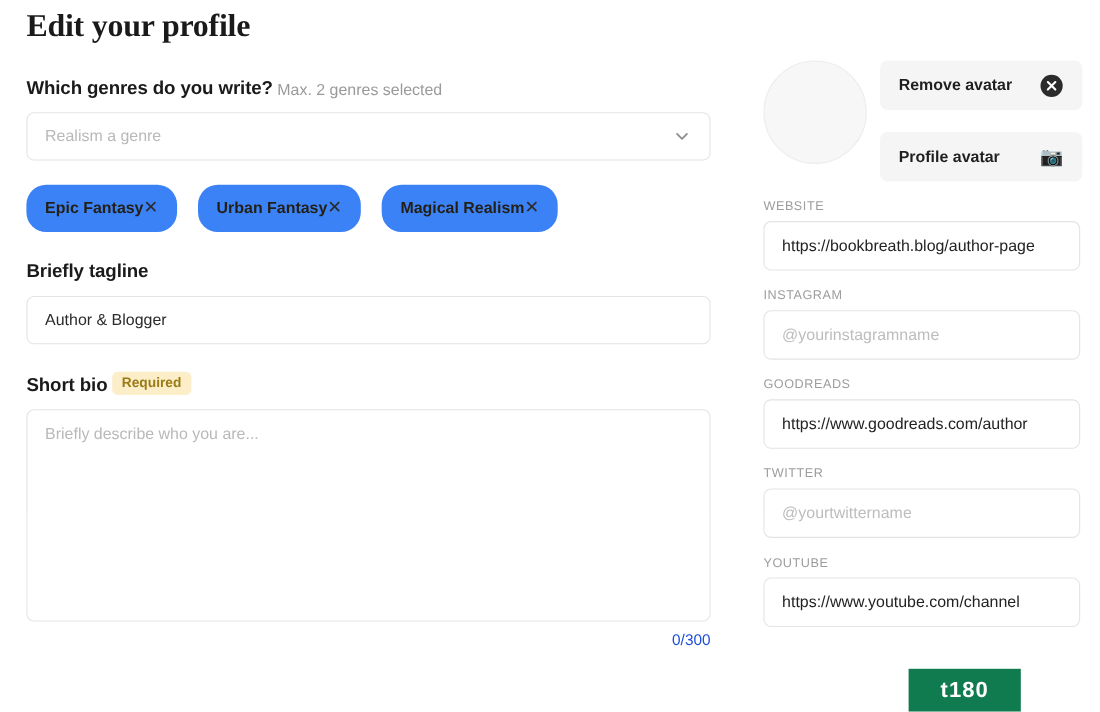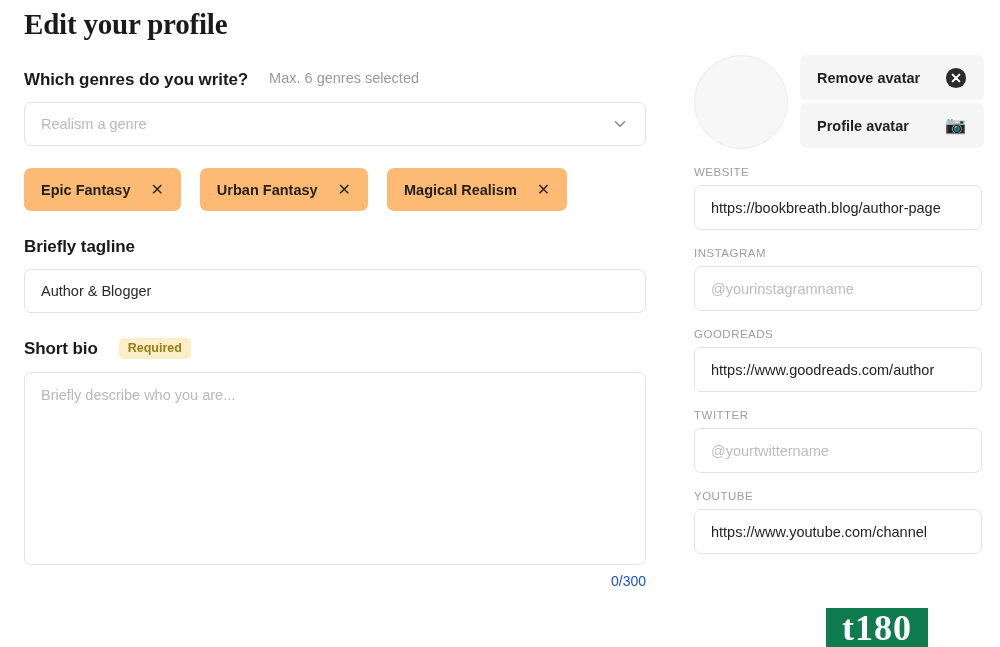--- a/index.html
+++ b/index.html
@@ -36,22 +36,22 @@
   
   .left-col {
     position: absolute;
     left: 24px;
     top: 70px;
     width: 622px;
   }
 
   .field-label-row {
     display: flex;
-    align-items: flex-start;
-    gap: 21px;
+    align-items: flex-end;
+    gap: 4px;
     margin-bottom: 12px;
   }
 
   .field-label {
     font-size: 17px;
     font-weight: bold;
     color: #1a1a1a;
     letter-spacing: -0.1px;
   }
 
@@ -89,27 +89,26 @@
   }
 
   
   .tag-row {
     display: flex;
     gap: 19px;
     margin-top: 22px;
   }
 
   .tag {
-    background: #fdba74;
-    border-radius: 7px;
+    background: #3b82f6;
+    border-radius: 18px;
     height: 43px;
     display: flex;
     align-items: center;
     padding: 0 17px;
-    gap: 20px;
   }
 
   .tag-label {
     font-size: 14.5px;
     font-weight: bold;
     color: #231f15;
     white-space: nowrap;
   }
 
   .tag-x {
@@ -195,21 +194,21 @@
     height: 94px;
     border-radius: 50%;
     background: #f7f7f8;
     border: 1px solid #ececee;
     flex: 0 0 auto;
   }
 
   .avatar-buttons {
     display: flex;
     flex-direction: column;
-    gap: 3px;
+    gap: 20px;
     padding-top: 0px;
   }
 
   .avatar-btn {
     width: 184px;
     height: 45px;
     background: #f5f5f5;
     border: none;
     border-radius: 7px;
     display: flex;
@@ -275,41 +274,41 @@
     bottom: 0px;
     width: 102px;
     height: 39px;
     background: #0f7b4e;
     display: flex;
     align-items: center;
     justify-content: center;
     z-index: 50;
   }
   .watermark-text {
-    font-family: Liberation Serif, serif;
-    font-size: 36px;
+    font-family: Liberation Sans, sans-serif;
+    font-size: 20px;
     font-weight: bold;
     color: #ffffff;
     letter-spacing: 1px;
     line-height: 1;
   }
 </style>
 </head>
 <body>
 
 <div class="page">
 
   <h1 class="page-title">Edit your profile</h1>
 
   <div class="left-col">
 
     <div>
       <div class="field-label-row">
         <span class="field-label">Which genres do you write?</span>
-        <span class="field-hint">Max. 6 genres selected</span>
+        <span class="field-hint">Max. 2 genres selected</span>
       </div>
 
       <div class="select-box">
         <span class="select-placeholder">Realism a genre</span>
         <svg class="chevron" viewBox="0 0 24 24" fill="none" stroke="#8d8d8d" stroke-width="2.2" stroke-linecap="round" stroke-linejoin="round">
           <polyline points="6 9 12 15 18 9"></polyline>
         </svg>
       </div>
 
       <div class="tag-row">

